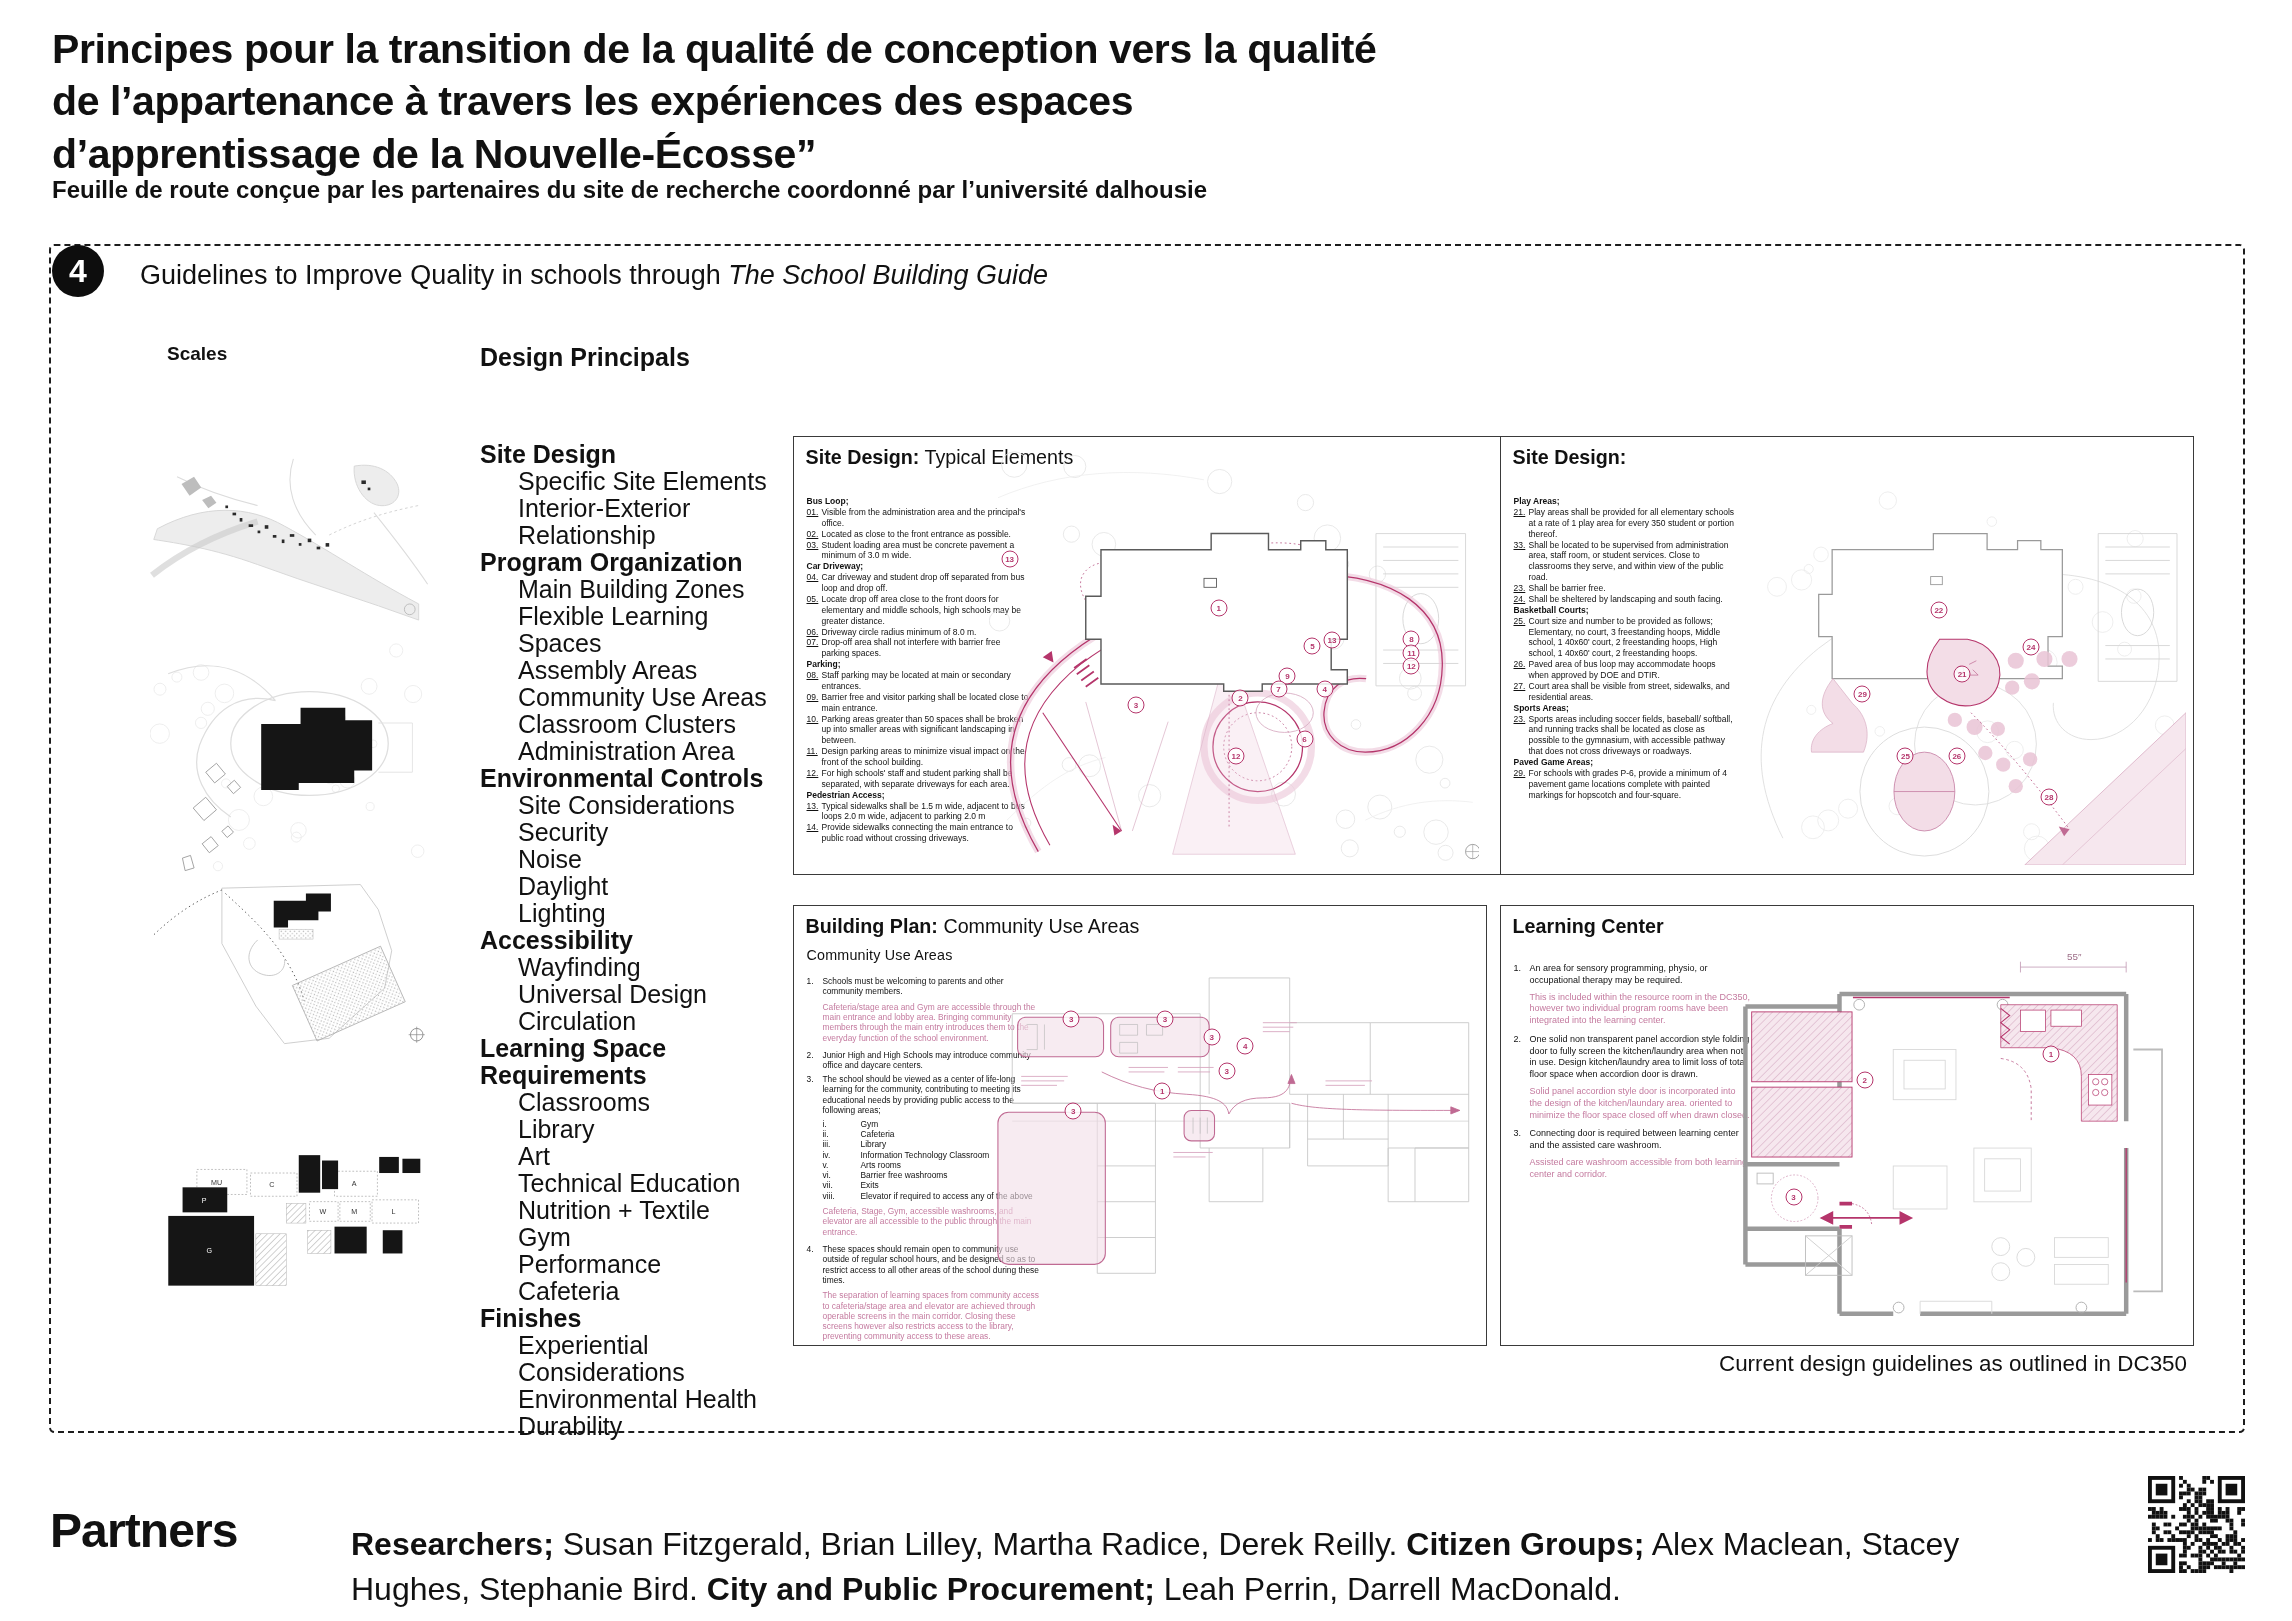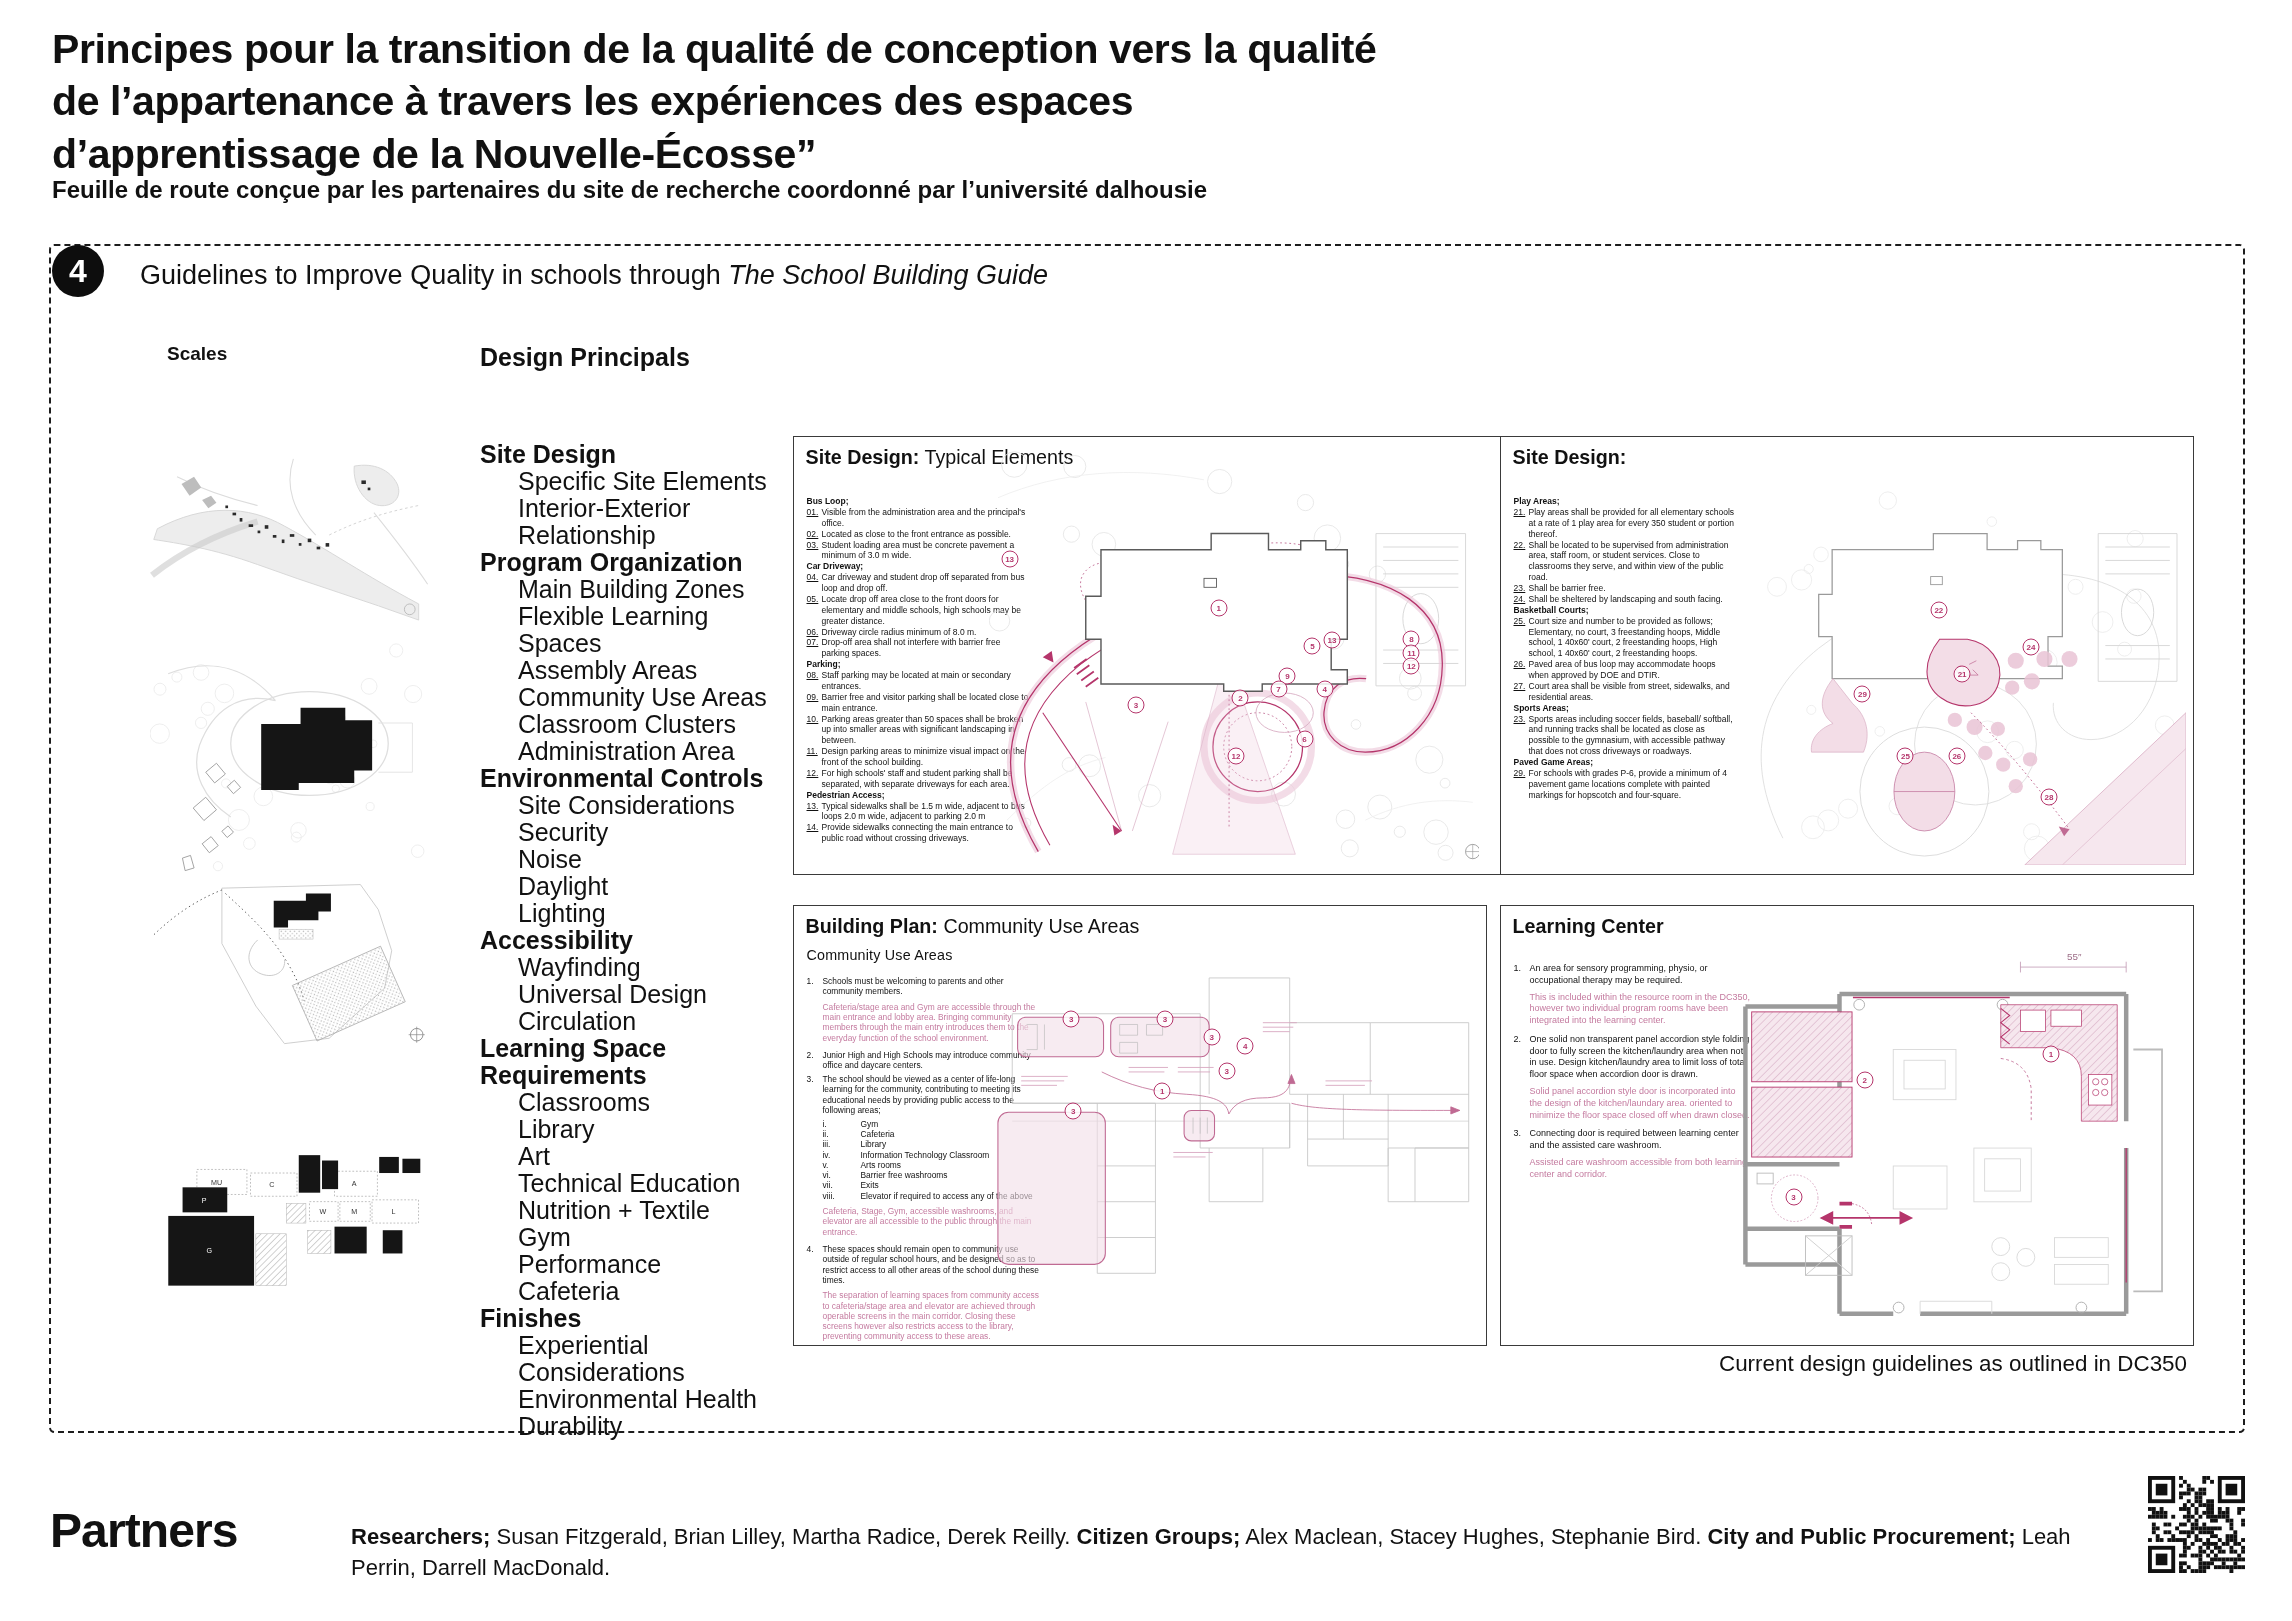--- a/index.html
+++ b/index.html
@@ -66,21 +66,21 @@
   #panel-3 .drawing{left:204px;top:36px;width:484px;height:396px;}
   .drawing svg{width:100%;height:100%;display:block;}
   .marker{position:absolute;width:15px;height:15px;border:0.9px solid var(--accent);border-radius:50%;
     color:var(--accent);font-size:8px;font-weight:bold;display:flex;align-items:center;justify-content:center;
     background:rgba(255,255,255,.85);transform:translate(-50%,-50%);}
 
   #frame-footnote{right:106px;top:1351px;font-size:22.4px;}
 
   
   #partners-heading{left:50px;top:1503px;font-size:48px;font-weight:bold;letter-spacing:-0.9px;}
-  #partners-text{left:351px;top:1522px;width:1728px;font-size:22px;line-height:1.4;}
+  #partners-text{left:351px;top:1522px;width:1728px;font-size:32px;line-height:1.4;}
   #partners-text b{font-weight:bold;}
   #qr{left:2148px;top:1476px;width:97px;height:97px;}
 </style>
 </head>
 <body>
 
 <div class="abs" id="main-title">Principes pour la transition de la qualité de conception vers la qualité de l’appartenance à travers les expériences des espaces d’apprentissage de la Nouvelle-Écosse”</div>
 <div class="abs" id="sub-title">Feuille de route conçue par les partenaires du site de recherche coordonné par l’université dalhousie</div>
 
 <div class="abs" id="frame"></div>
@@ -427,21 +427,21 @@
   <div class="panel-title">
     <b>Site Design:</b><span></span>
   </div>
   <div class="panel-text">
       <div class="sec-h">Play Areas;</div>
       <div class="item">
         <span class="num">21.</span>
         <span class="txt">Play areas shall be provided for all elementary schools at a rate of 1 play area for every 350 student or portion thereof.</span>
       </div>
       <div class="item">
-        <span class="num">22.</span>
+        <span class="num">33.</span>
         <span class="txt">Shall be located to be supervised from administration area, staff room, or student services. Close to classrooms they serve, and within view of the public road.</span>
       </div>
       <div class="item">
         <span class="num">23.</span>
         <span class="txt">Shall be barrier free.</span>
       </div>
       <div class="item">
         <span class="num">24.</span>
         <span class="txt">Shall be sheltered by landscaping and south facing.</span>
       </div>

